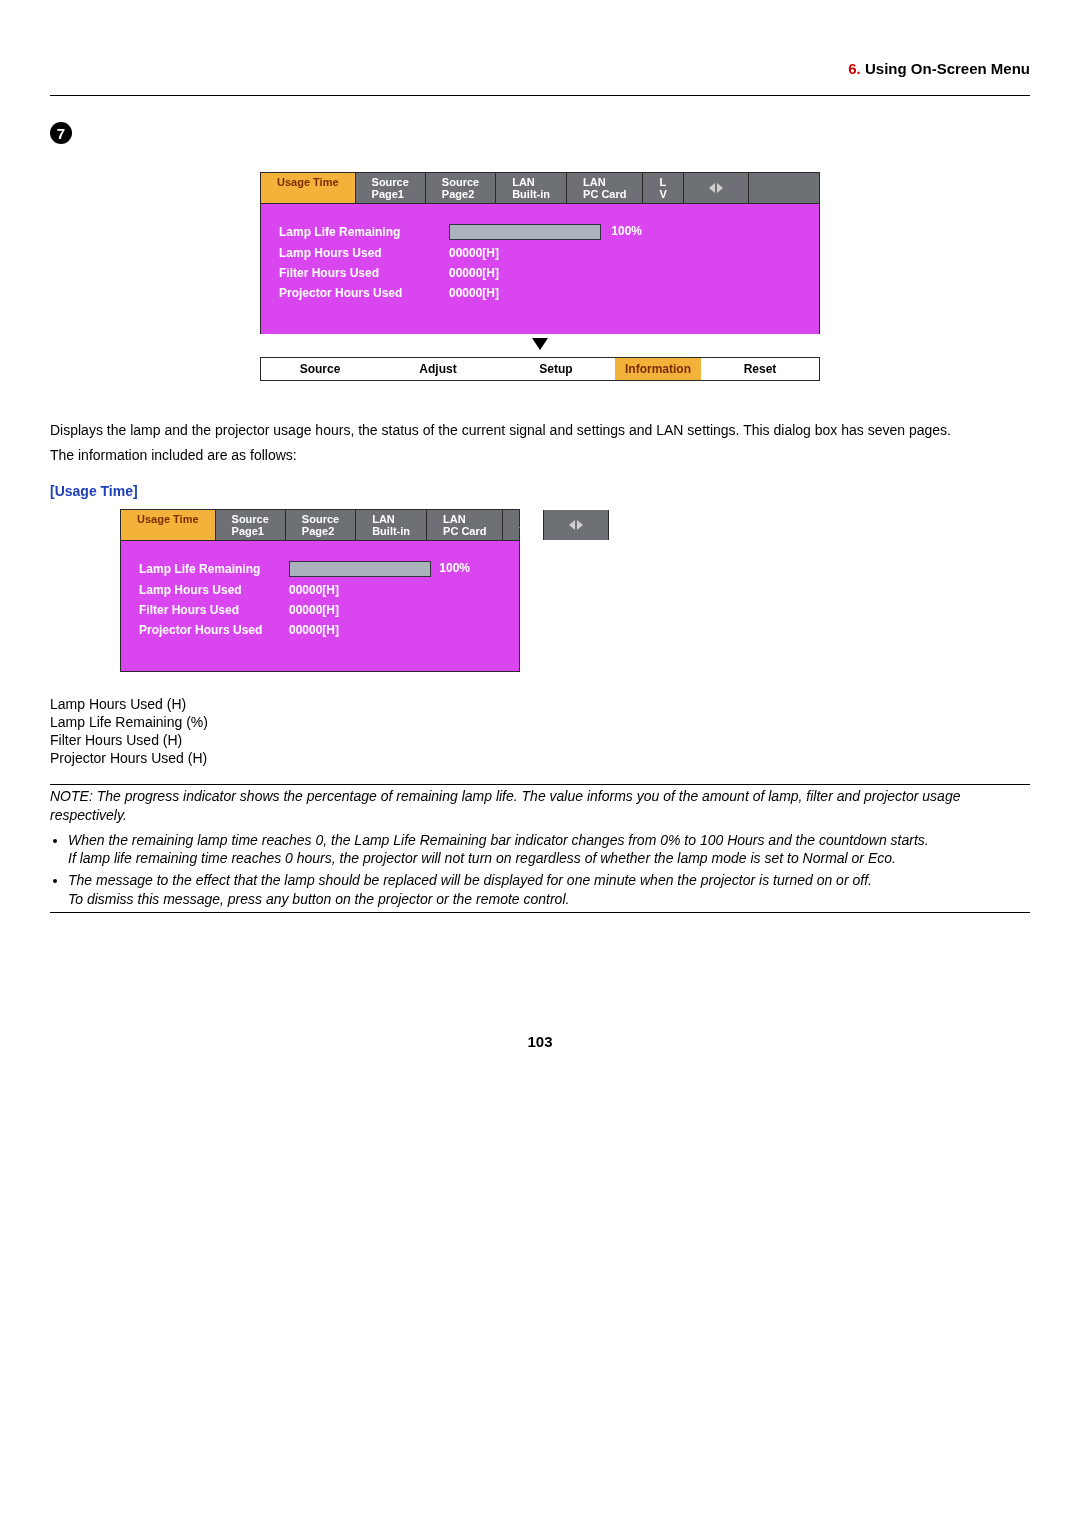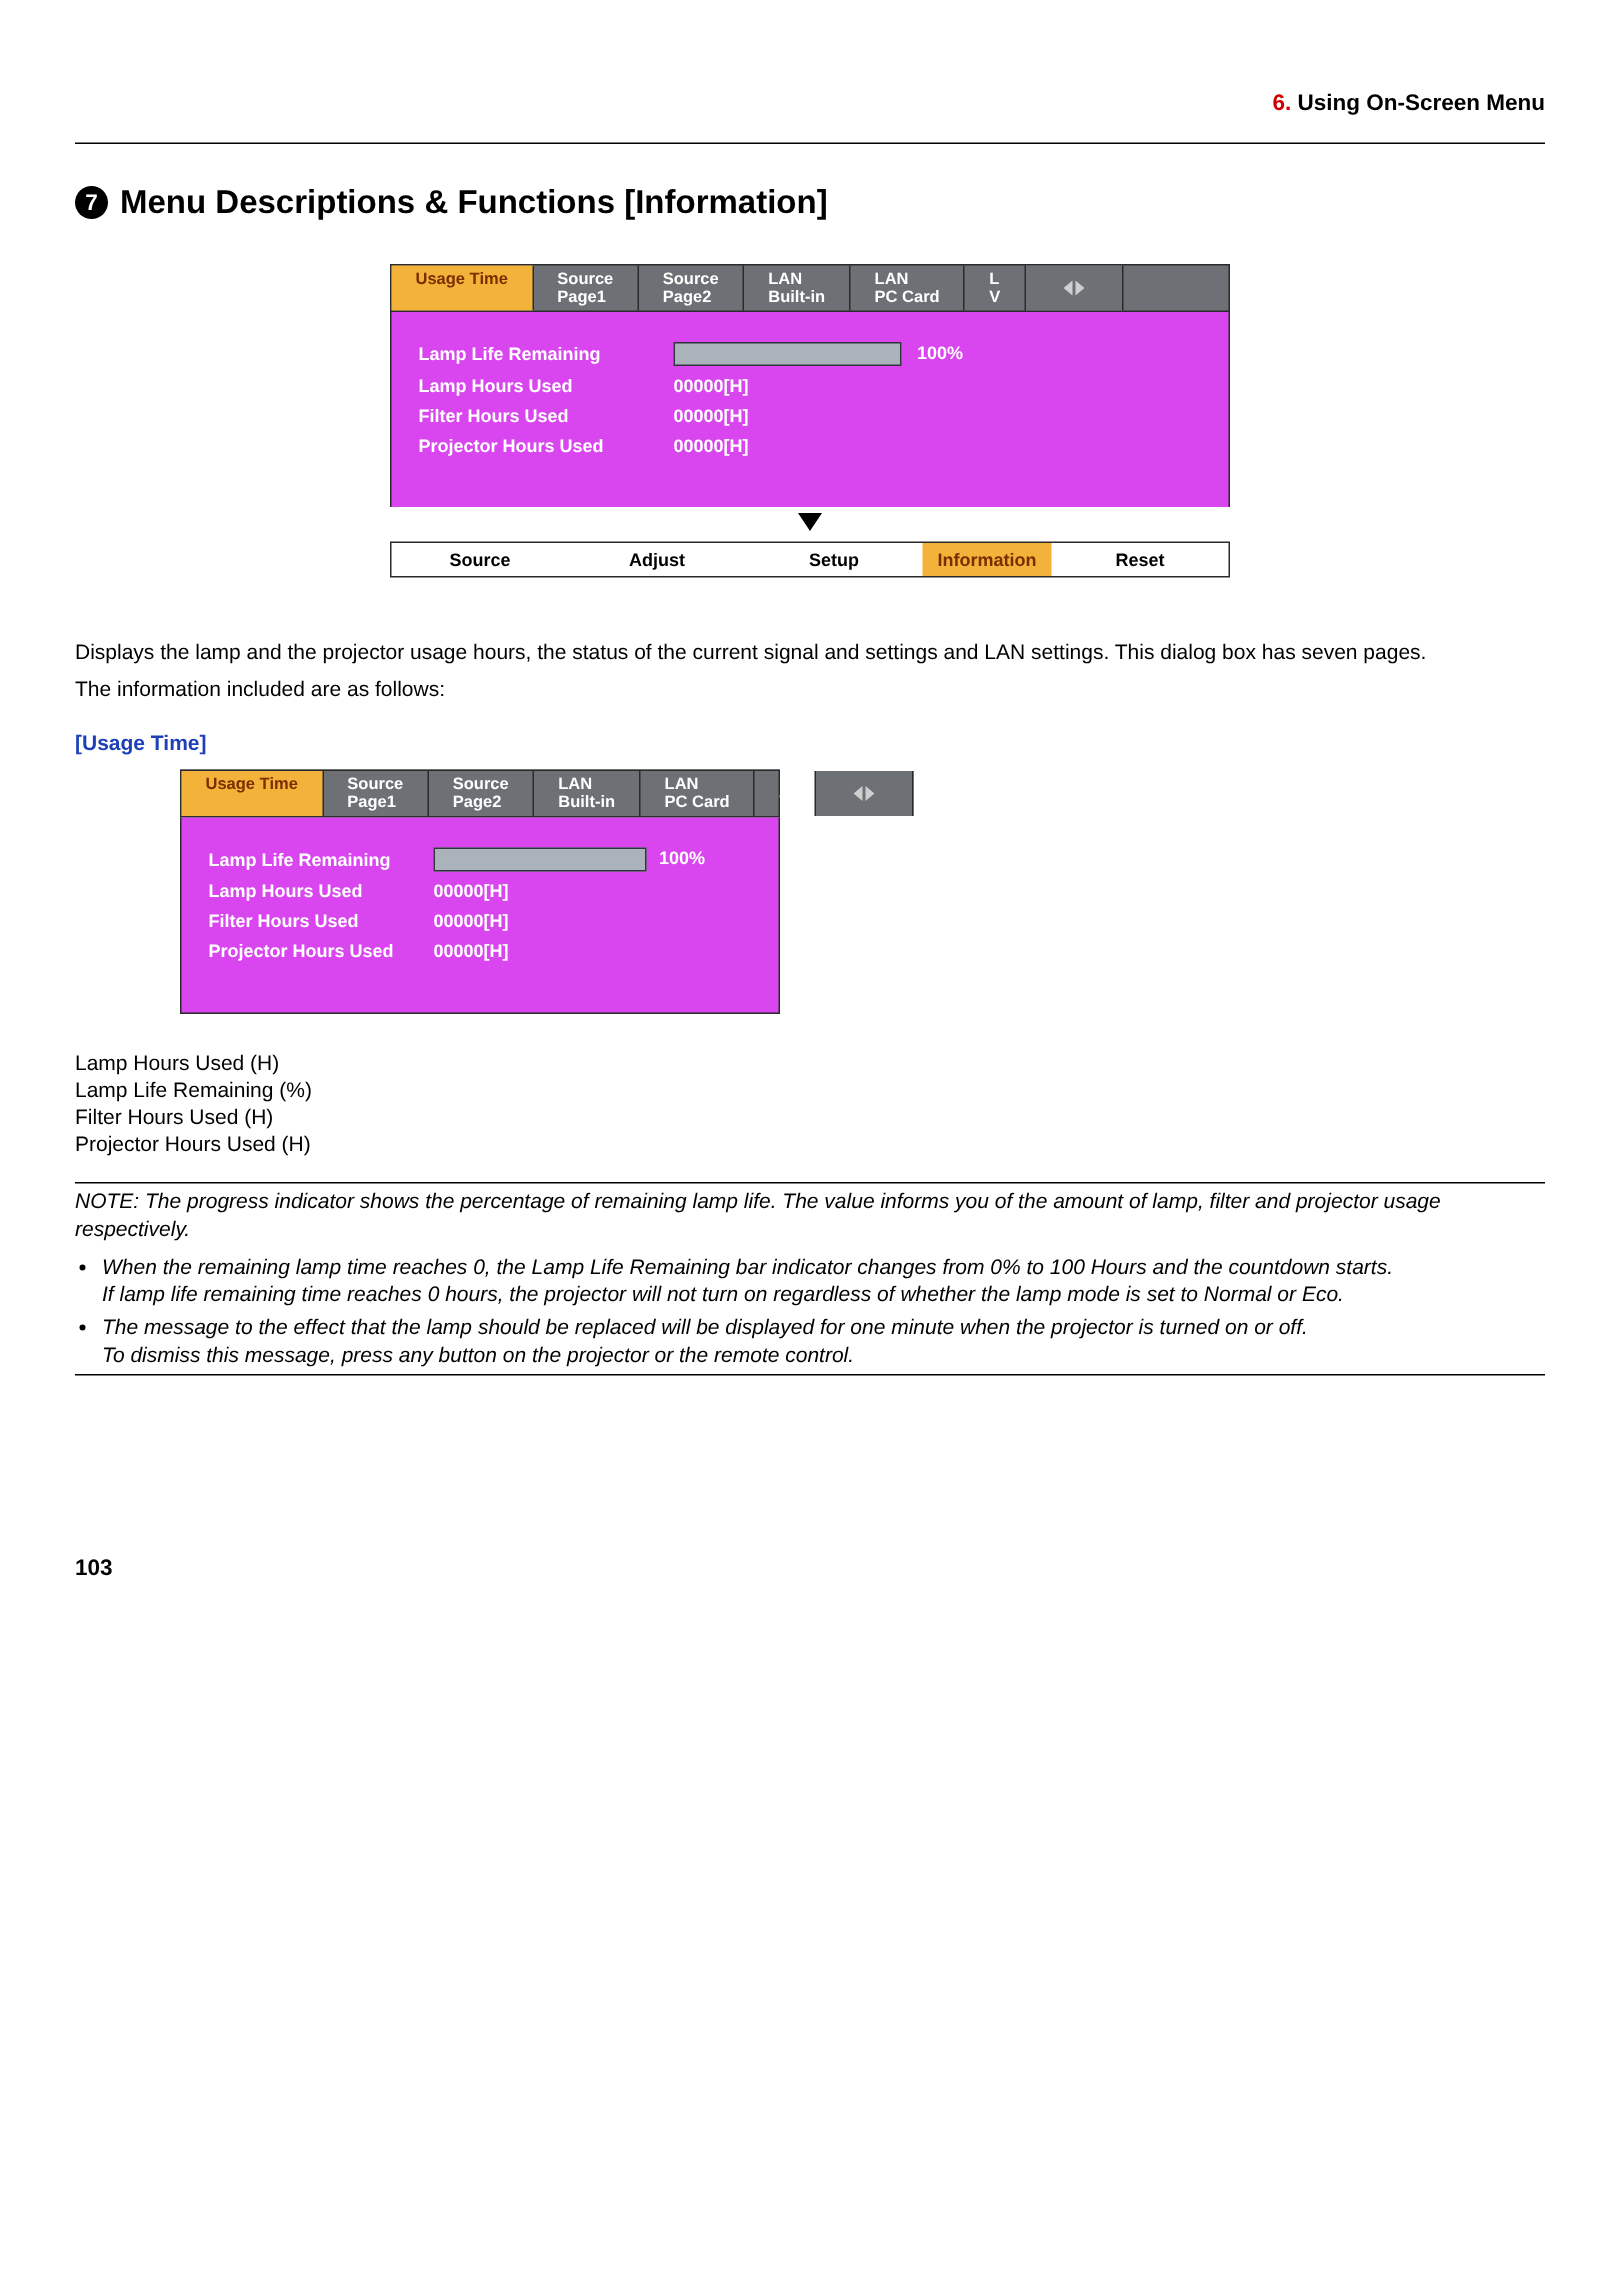--- a/index.html
+++ b/index.html
@@ -153,33 +153,32 @@
   }
 
   .para { margin:14px 0; line-height:1.35; }
   .subhead { color:#1e3fb8; font-weight:bold; margin:18px 0 10px 0; }
   .list-plain div{margin:2px 0;}
   hr.thin{border:none;border-top:1px solid #000;margin:2px 0;}
   .note-block{margin-top:18px;}
   .note-block .n{font-style:italic; line-height:1.35;}
   .bullets{margin:6px 0 0 0;padding:0;}
   .bullets li{font-style:italic; margin:4px 0 4px 18px; line-height:1.3; list-style:disc;}
-  .pagenum{font-weight:bold;margin-top:120px;font-size:15px;}
+  .pagenum{text-align:center;font-weight:bold;margin-top:120px;font-size:15px;}
 </style>
 </head>
 <body>
 
 <div class="section-header">
   <span class="red">6.</span>
   <span>Using On-Screen Menu</span>
 </div>
 
 <h1 class="title">
   <span class="circ">7</span>
-  <span>Menu Descriptions &amp; Functions [Information]</span>
 </h1>
 
 <div class="osd-wrapper1">
   <div class="tabstrip">
     <div class="tab active"><span>Usage Time</span></div>
     <div class="tab"><span>Source</span><br><span>Page1</span></div>
     <div class="tab"><span>Source</span><br><span>Page2</span></div>
     <div class="tab"><span>LAN</span><br><span>Built-in</span></div>
     <div class="tab"><span>LAN</span><br><span>PC Card</span></div>
     <div class="tab partial"><span>L</span><br><span>V</span></div>

